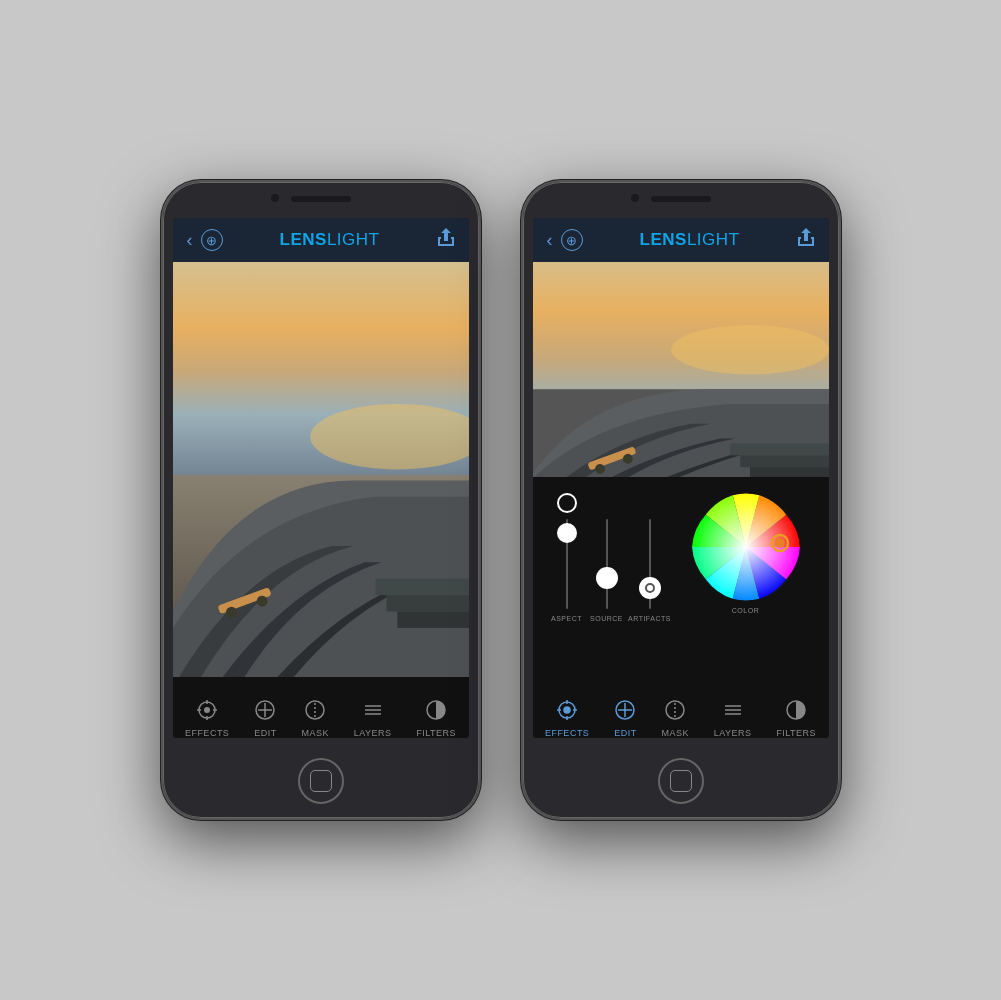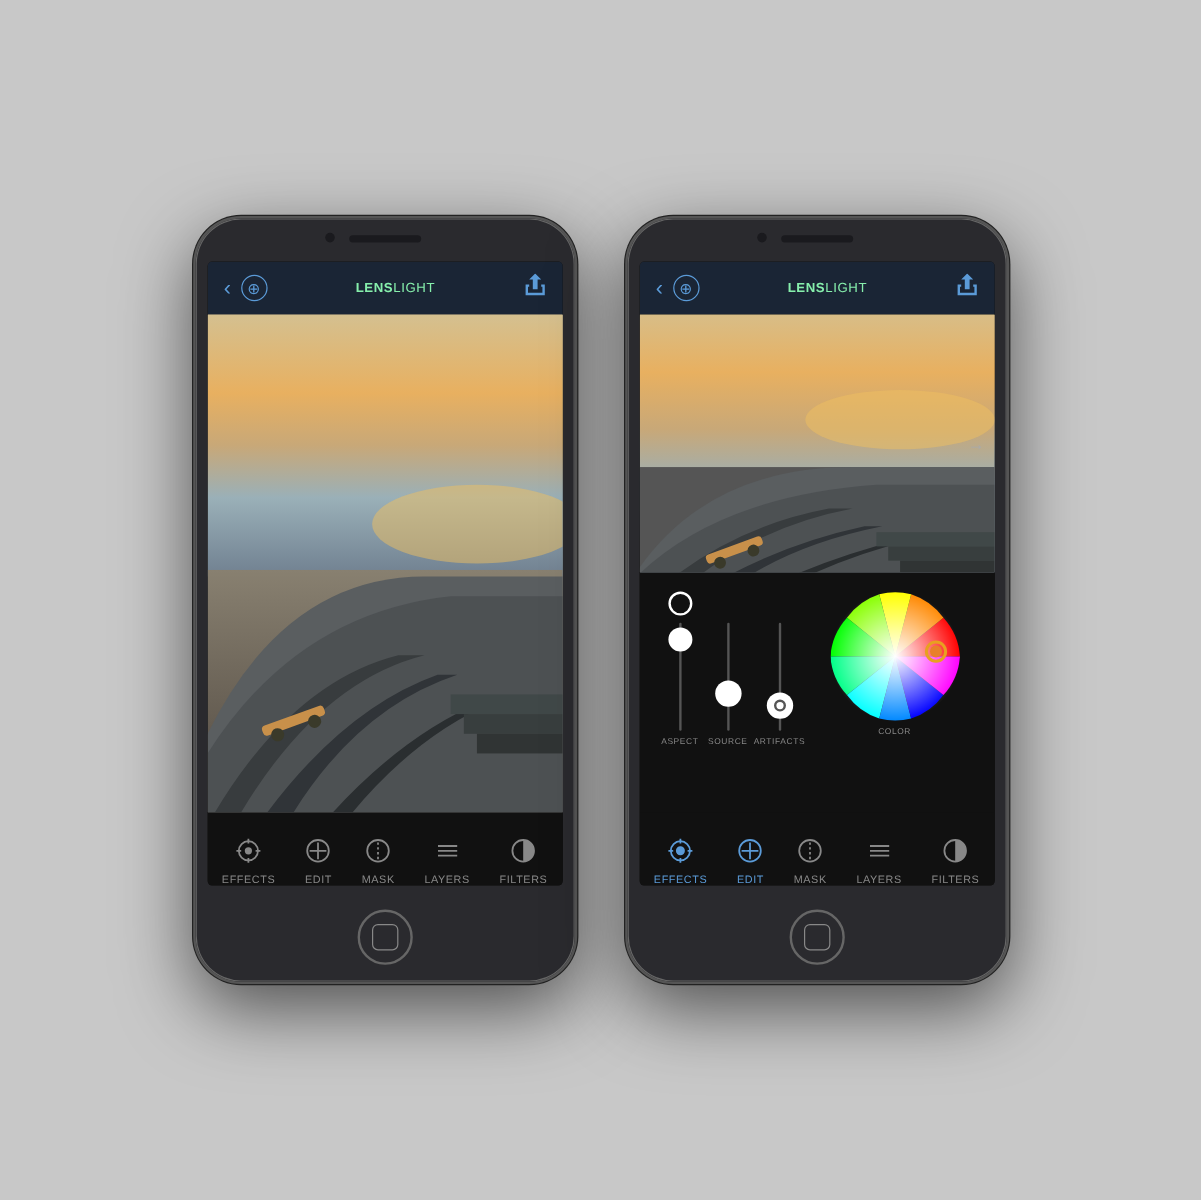--- a/index.html
+++ b/index.html
@@ -92,22 +92,22 @@
       flex-shrink: 0;
     }
 
     .nav-bar .nav-left {
       display: flex;
       align-items: center;
       gap: 8px;
     }
 
     .nav-bar .nav-title {
-      color: #86efac;
-      font-size: 11px;
+      color: #0ea5e9;
+      font-size: 17px;
       font-weight: 500;
       letter-spacing: 0.5px;
     }
 
     .nav-bar .nav-title strong {
       font-weight: 800;
     }
 
     .nav-icon {
       color: #5b9bd8;

